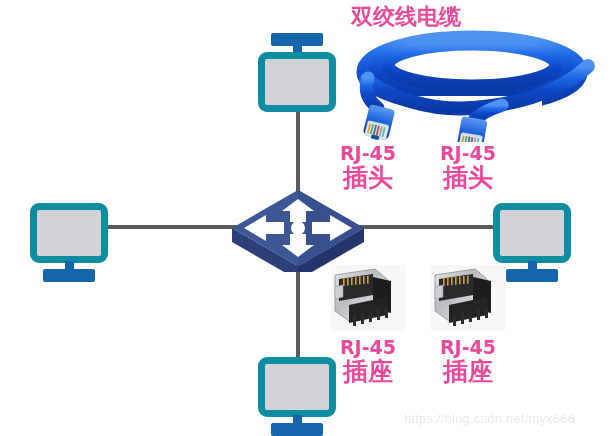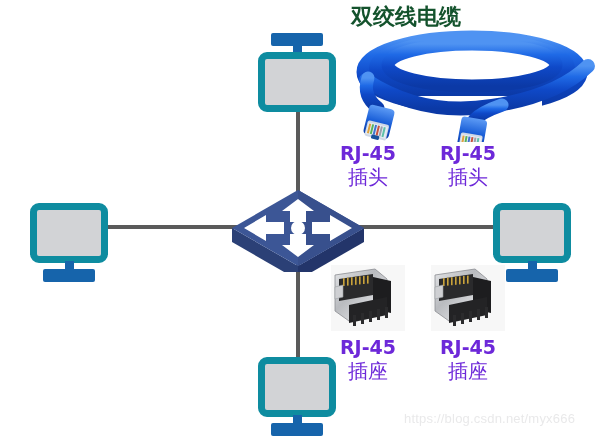--- a/index.html
+++ b/index.html
@@ -90,41 +90,41 @@
     position: absolute;
     width: 74px;
     height: 66px;
   }
 
   
   .title-cn {
     position: absolute;
     font-size: 22px;
     font-weight: bold;
-    color: #14532d;
+    color: #ec4899;
     white-space: nowrap;
     font-family: "DejaVu Sans", "Liberation Sans", sans-serif;
   }
   .lbl {
     position: absolute;
     text-align: center;
-    color: #6d28d9;
+    color: #ec4899;
     white-space: nowrap;
     font-family: "DejaVu Sans", "Liberation Sans", sans-serif;
   }
   .lbl .l1 {
     display: block;
     font-size: 19px;
     font-weight: bold;
     line-height: 23px;
   }
   .lbl .l2 {
     display: block;
-    font-size: 20px;
-    font-weight: normal;
+    font-size: 25px;
+    font-weight: bold;
     line-height: 25px;
   }
 
   .watermark {
     position: absolute;
     font-size: 13px;
     color: #e9e9ea;
     white-space: nowrap;
     letter-spacing: 0.2px;
   }

